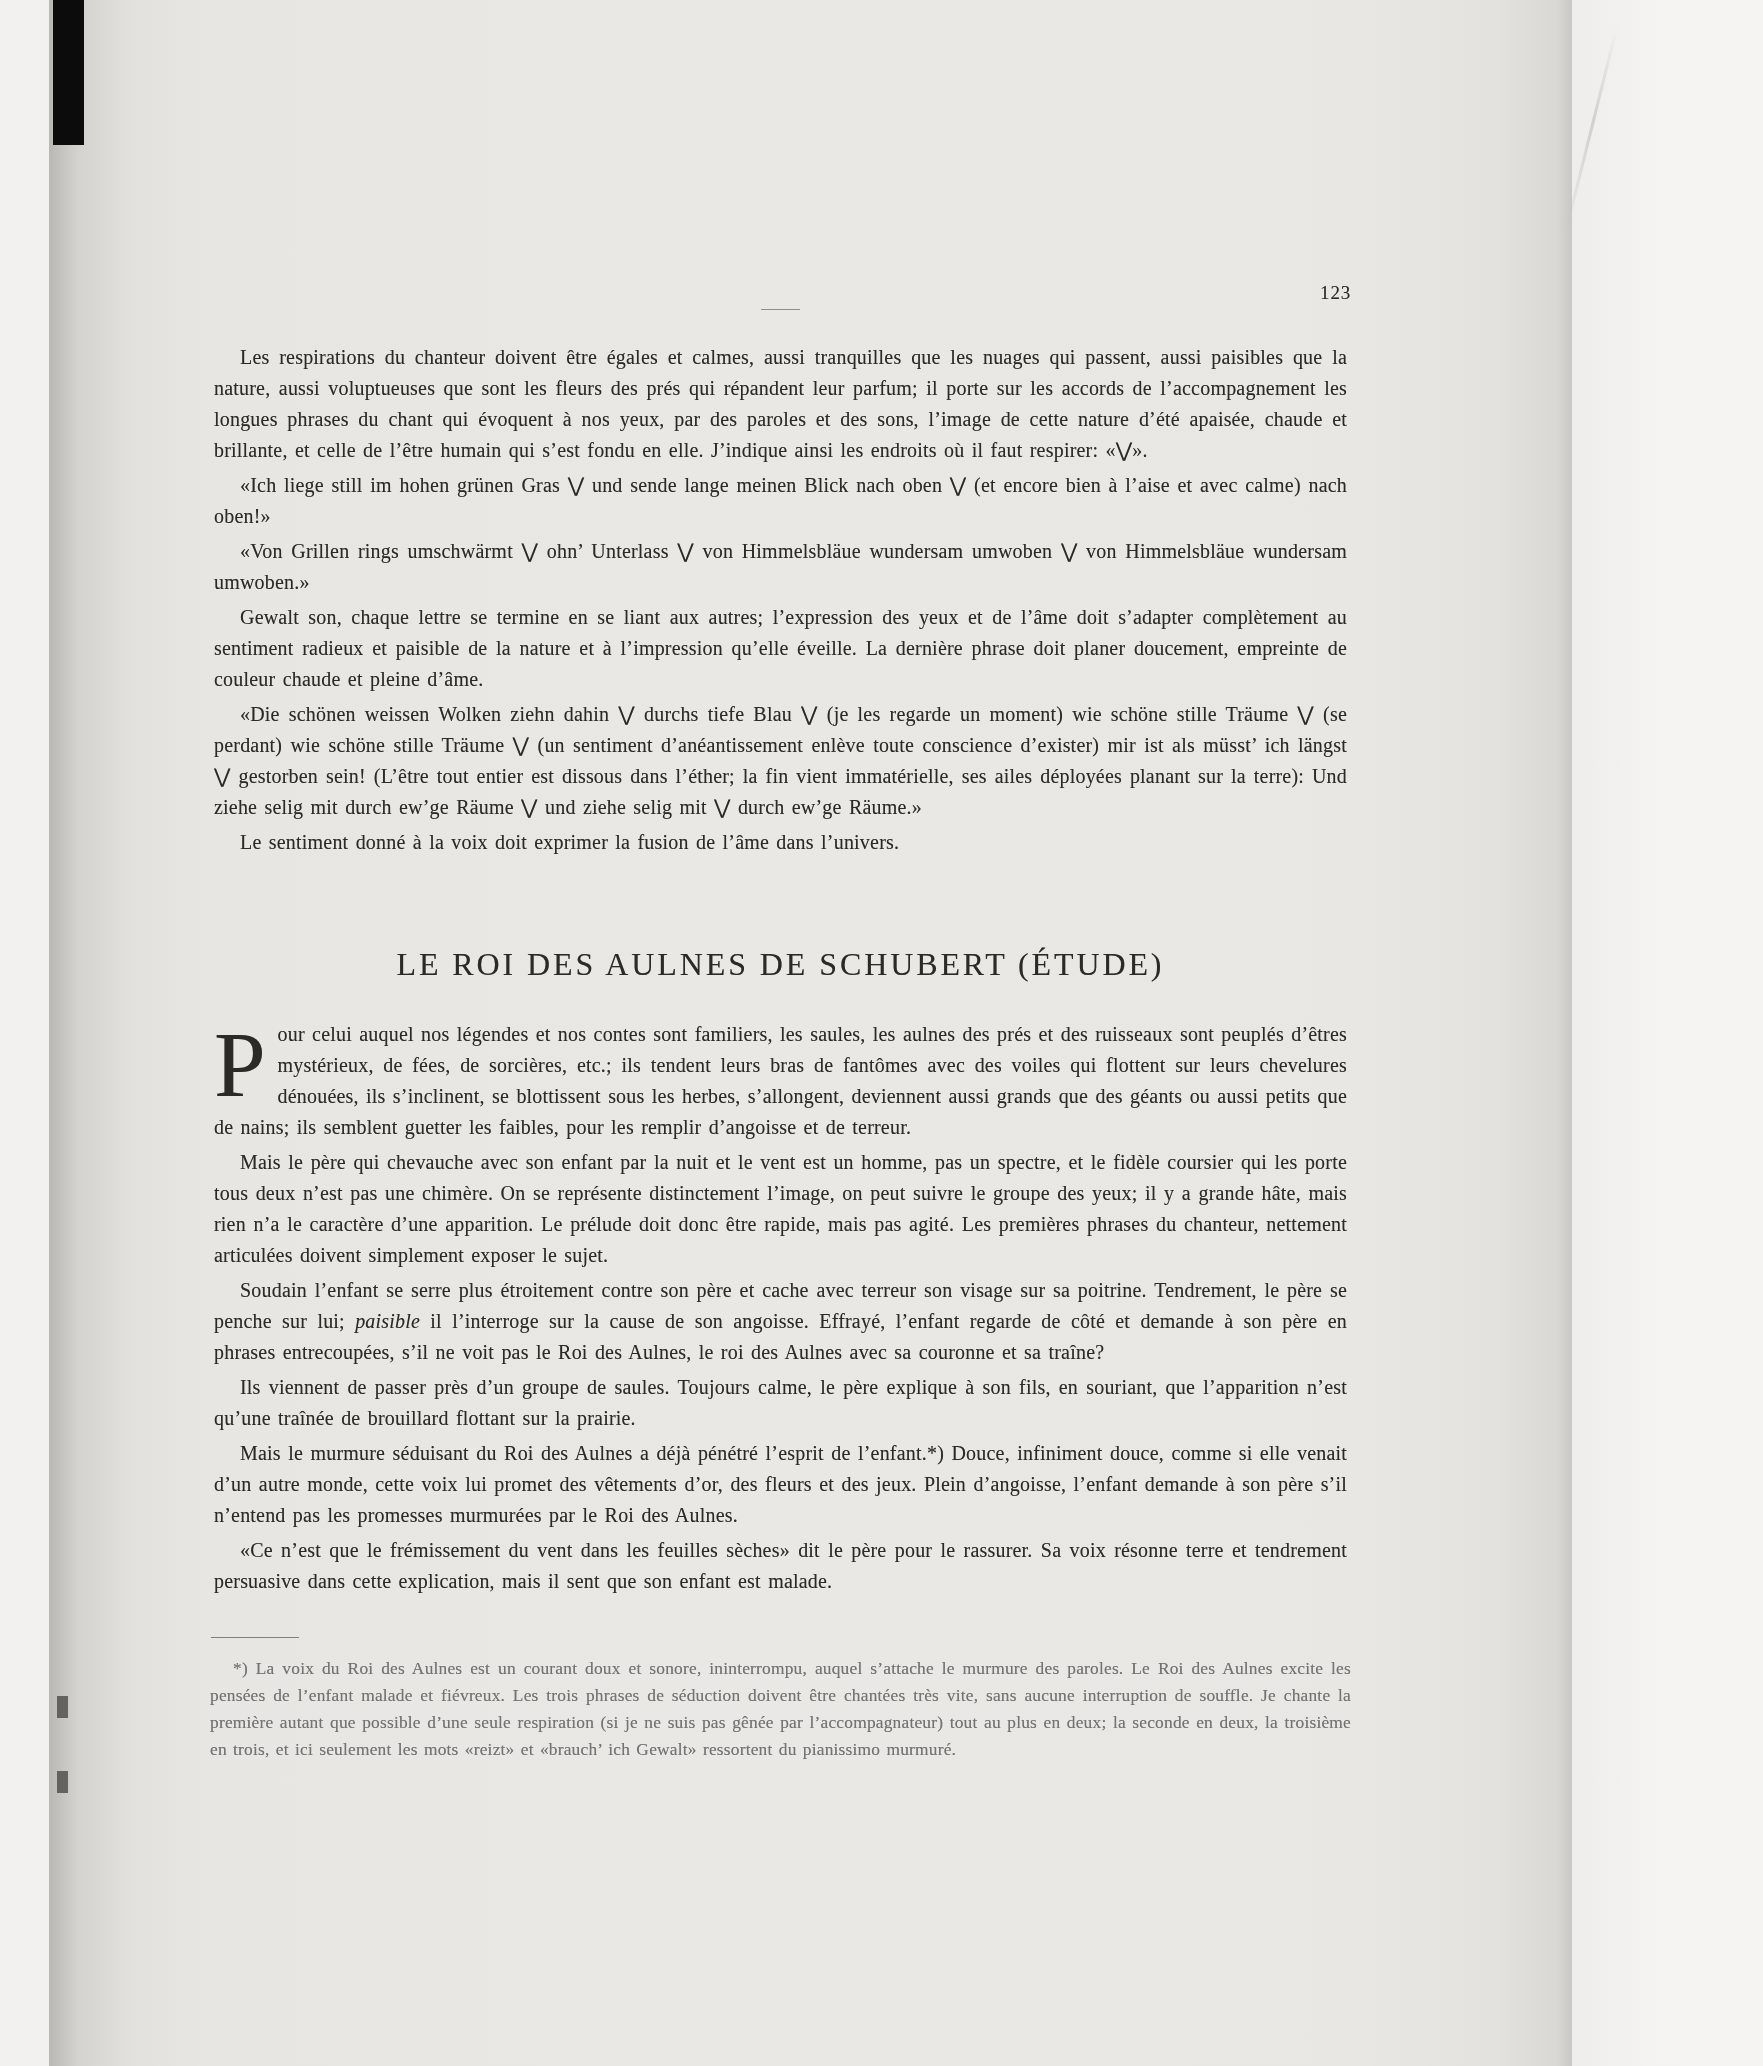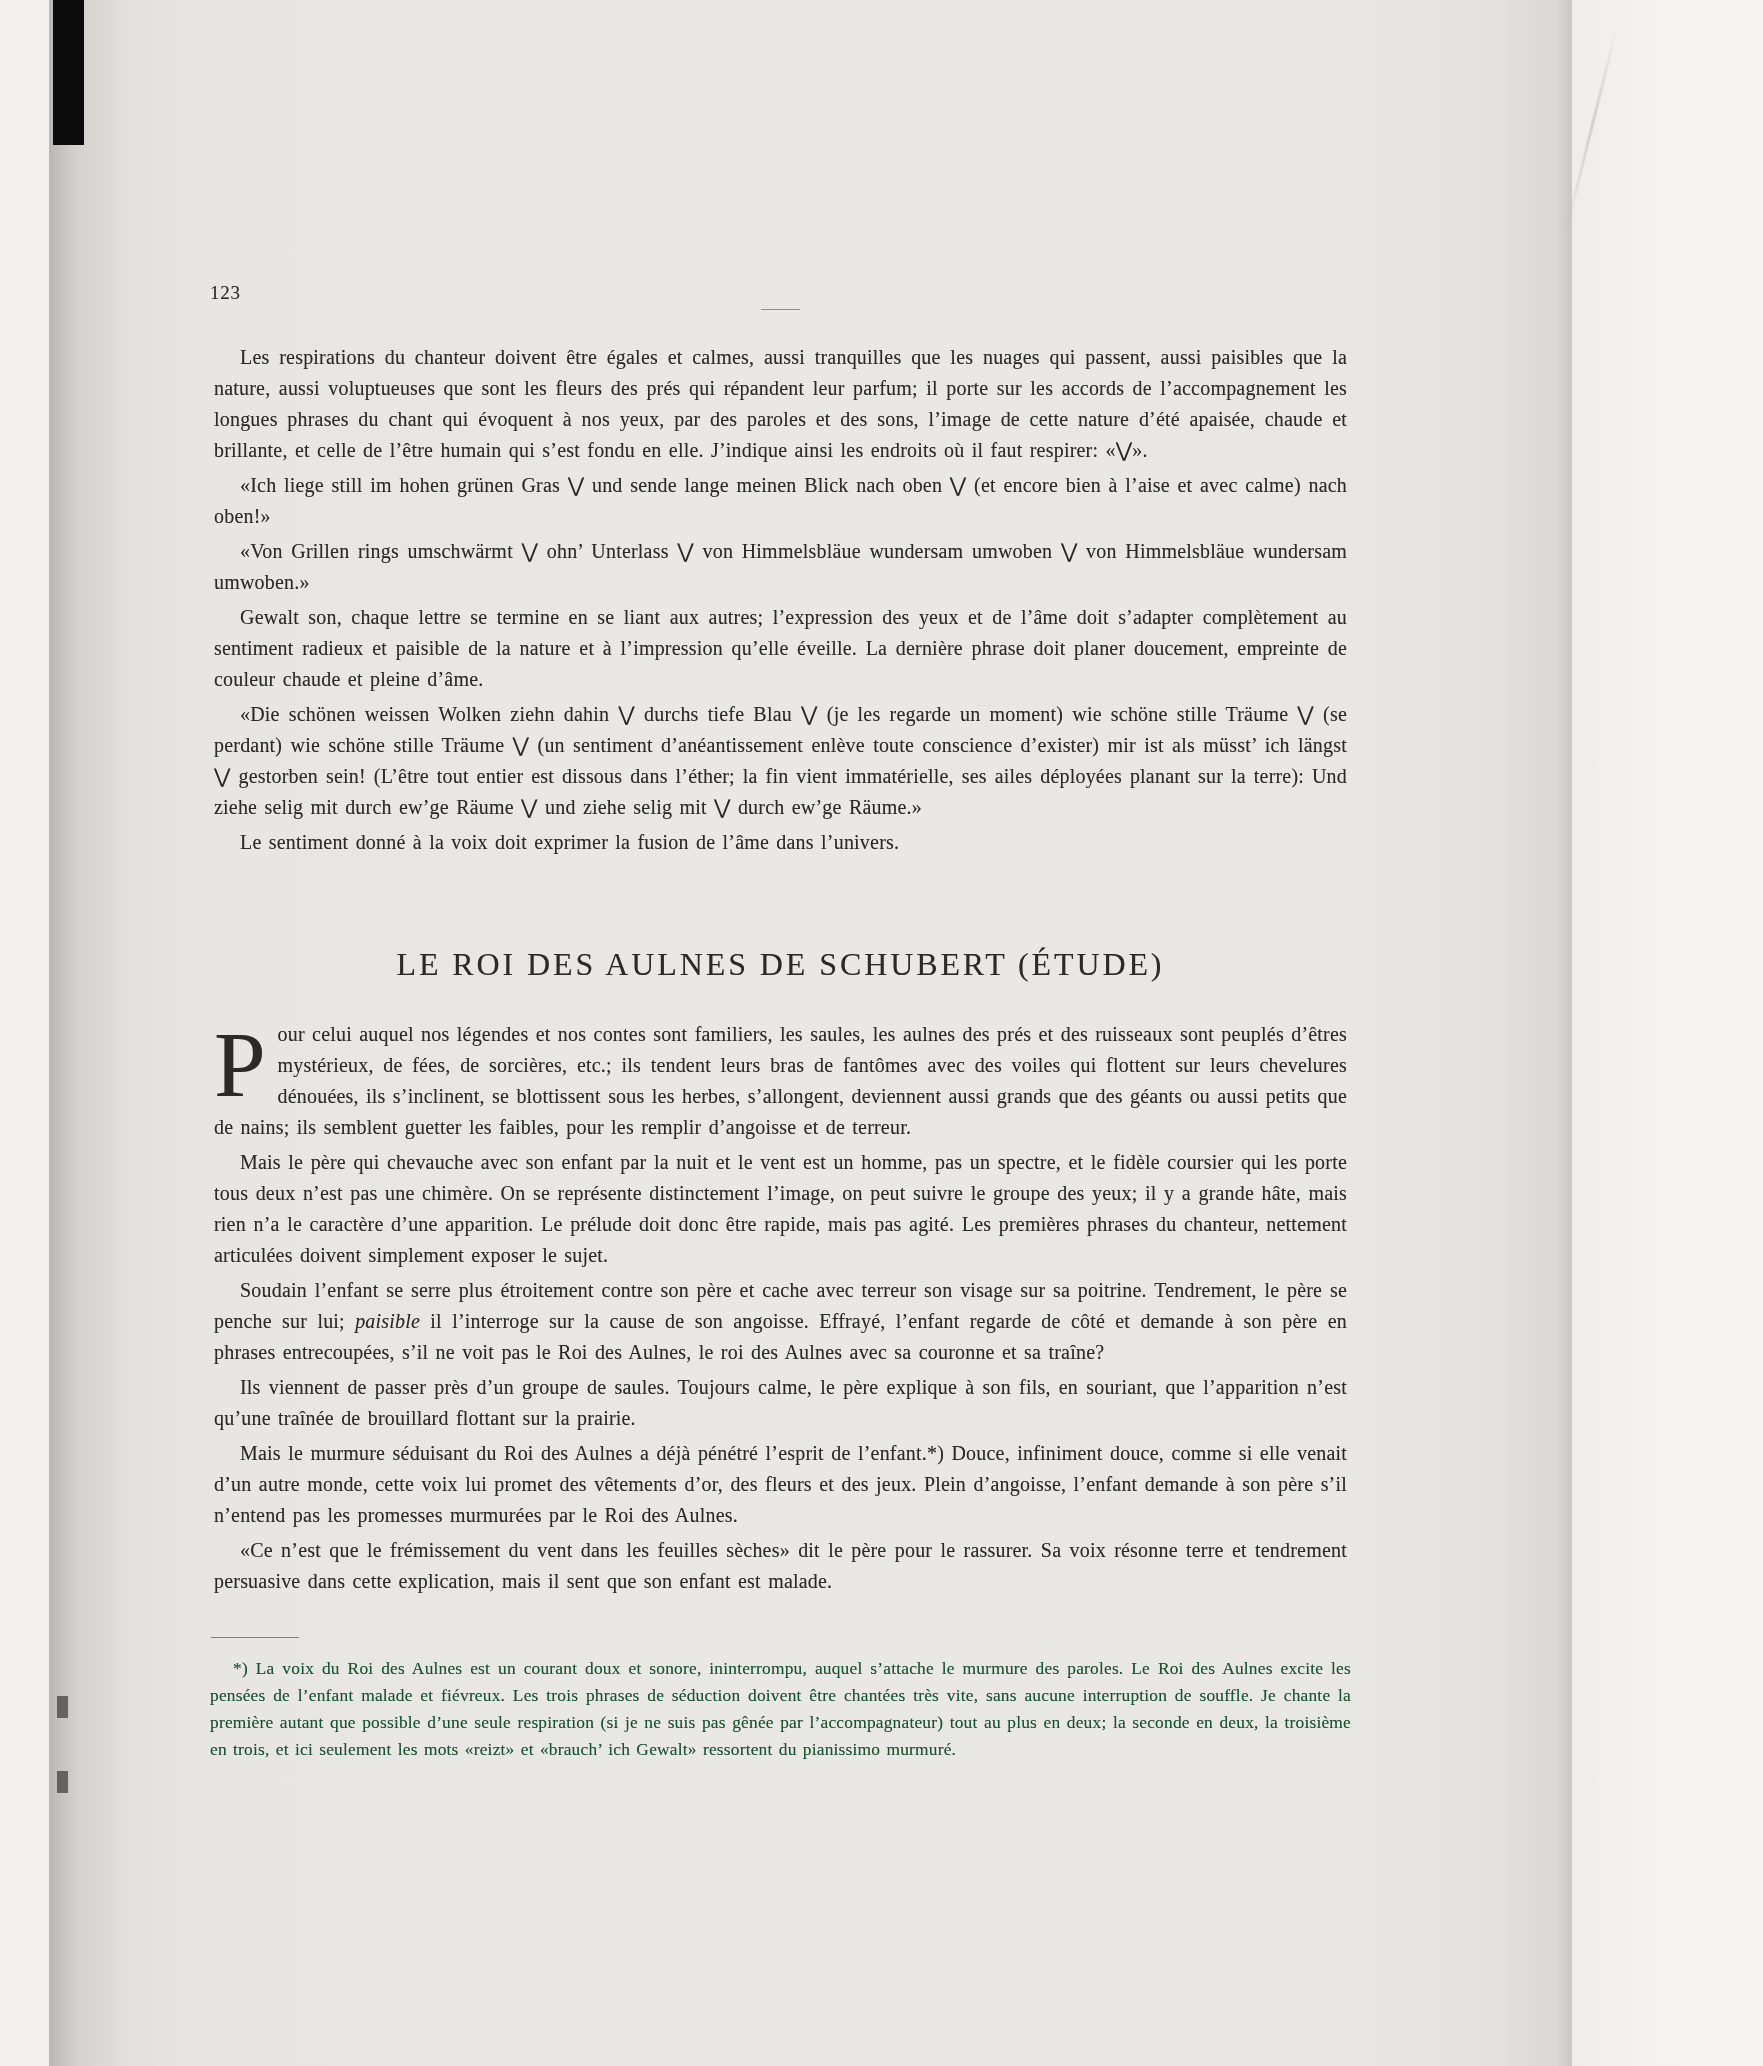--- a/index.html
+++ b/index.html
@@ -58,21 +58,21 @@
   
   .text-block {
     position: absolute;
     left: 210px; top: 282px;
     width: 1141px;
     text-shadow: 0 0 0.6px rgba(43,42,39,0.35);
   }
 
   .page-number-wrap { margin-bottom: 32px; }
   .page-number {
-    text-align: left;
+    text-align: right;
     font-size: 19px;
     letter-spacing: 0.8px;
   }
   .page-number-rule {
     width: 39px; height: 1.2px;
     background: #6a6965;
     margin: 5px auto 0 auto;
     opacity: 0.7;
   }
 
@@ -109,21 +109,21 @@
     opacity: 0.75;
   }
   p.footnote {
     font-size: 17.4px;
     line-height: 27px;
     margin: 0;
     text-align: justify;
     text-indent: 23px;
     word-spacing: 1.7px;
     letter-spacing: 0.2px;
-    color: #14532d;
+    color: #737373;
   }
 </style>
 </head>
 <body>
 
 <div class="paper"></div>
 
 <div class="outer-right"></div>
 <div class="crease"></div>
 

